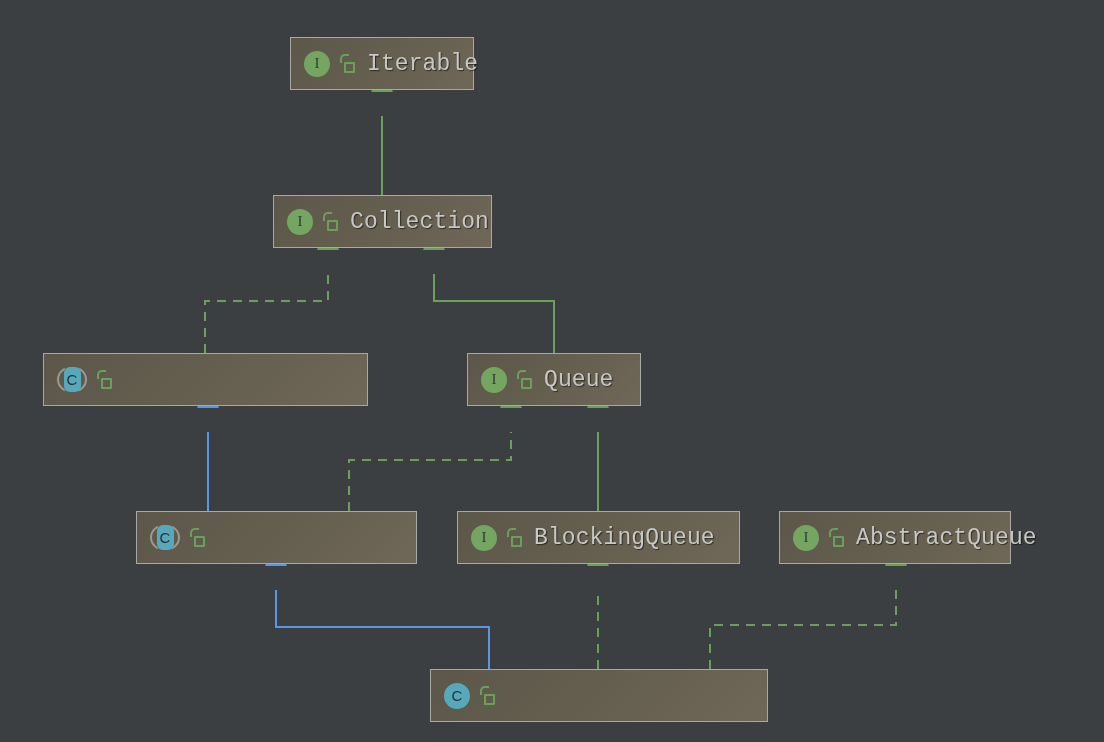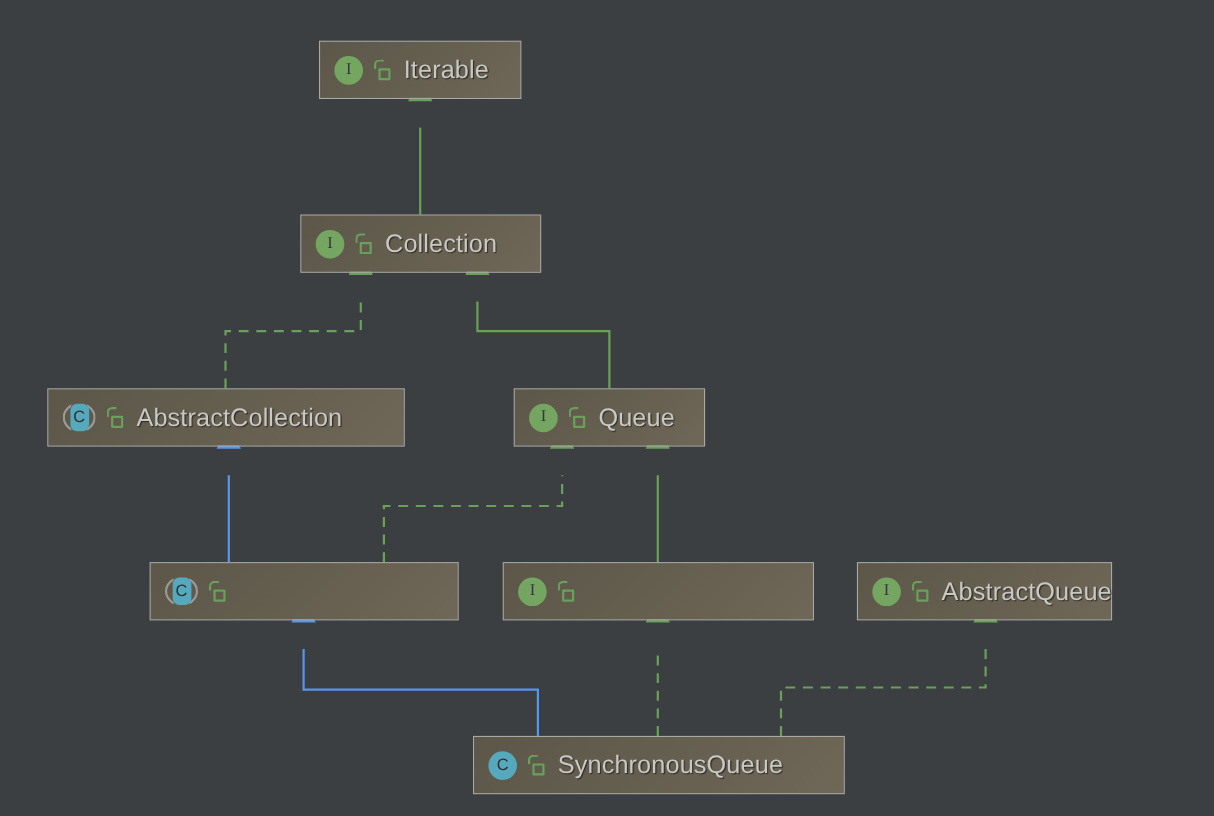--- a/index.html
+++ b/index.html
@@ -135,20 +135,21 @@
     box-sizing: border-box;
     border-radius: 1px;
   }
   .node-label {
     margin-left: 11px;
     font-size: 23px;
     color: #c8c8c4;
     text-shadow: 1px 1px 1px rgba(0,0,0,0.55);
     white-space: nowrap;
     letter-spacing: 0.1px;
+    font-family: Liberation Mono, monospace;
   }
 </style>
 </head>
 <body>
 
 <div id="diagram">
 
   <svg id="edge-layer" viewBox="0 0 1104 742" width="1104" height="742" xmlns="http://www.w3.org/2000/svg">
       <path d="M 382 195 L 382 116" fill="none" stroke="#69a05a" stroke-width="2"></path>
       <path d="M 205 353 L 205 301 L 328 301 L 328 274" fill="none" stroke="#69a05a" stroke-width="2" stroke-dasharray="9 7"></path>
@@ -194,21 +195,20 @@
 
   <div class="uml-node" style="left: 43px; top: 353px; width: 325px; height: 53px;">
     <span class="node-icon icon-abstract-class">
       <span class="arcs"></span>
         <span class="core">C</span>
     </span>
     <span class="node-icon icon-unlock">
       <span class="shackle"></span>
         <span class="body"></span>
     </span>
-    <span class="node-label">AbstractCollection</span>
   </div>
 
   <div class="uml-node" style="left: 467px; top: 353px; width: 174px; height: 53px;">
     <span class="node-icon">
       <span class="icon-interface">I</span>
     </span>
     <span class="node-icon icon-unlock">
       <span class="shackle"></span>
         <span class="body"></span>
     </span>
@@ -227,20 +227,21 @@
   </div>
 
   <div class="uml-node" style="left: 457px; top: 511px; width: 283px; height: 53px;">
     <span class="node-icon">
       <span class="icon-interface">I</span>
     </span>
     <span class="node-icon icon-unlock">
       <span class="shackle"></span>
         <span class="body"></span>
     </span>
+    <span class="node-label">BlockingQueue</span>
   </div>
 
   <div class="uml-node" style="left: 779px; top: 511px; width: 232px; height: 53px;">
     <span class="node-icon">
       <span class="icon-interface">I</span>
     </span>
     <span class="node-icon icon-unlock">
       <span class="shackle"></span>
         <span class="body"></span>
     </span>
@@ -248,16 +249,15 @@
   </div>
 
   <div class="uml-node" style="left: 430px; top: 669px; width: 338px; height: 53px;">
     <span class="node-icon">
       <span class="icon-class">C</span>
     </span>
     <span class="node-icon icon-unlock">
       <span class="shackle"></span>
         <span class="body"></span>
     </span>
-    <span class="node-label">SynchronousQueue</span>
   </div>
 
 </div>
 
 </body></html>

